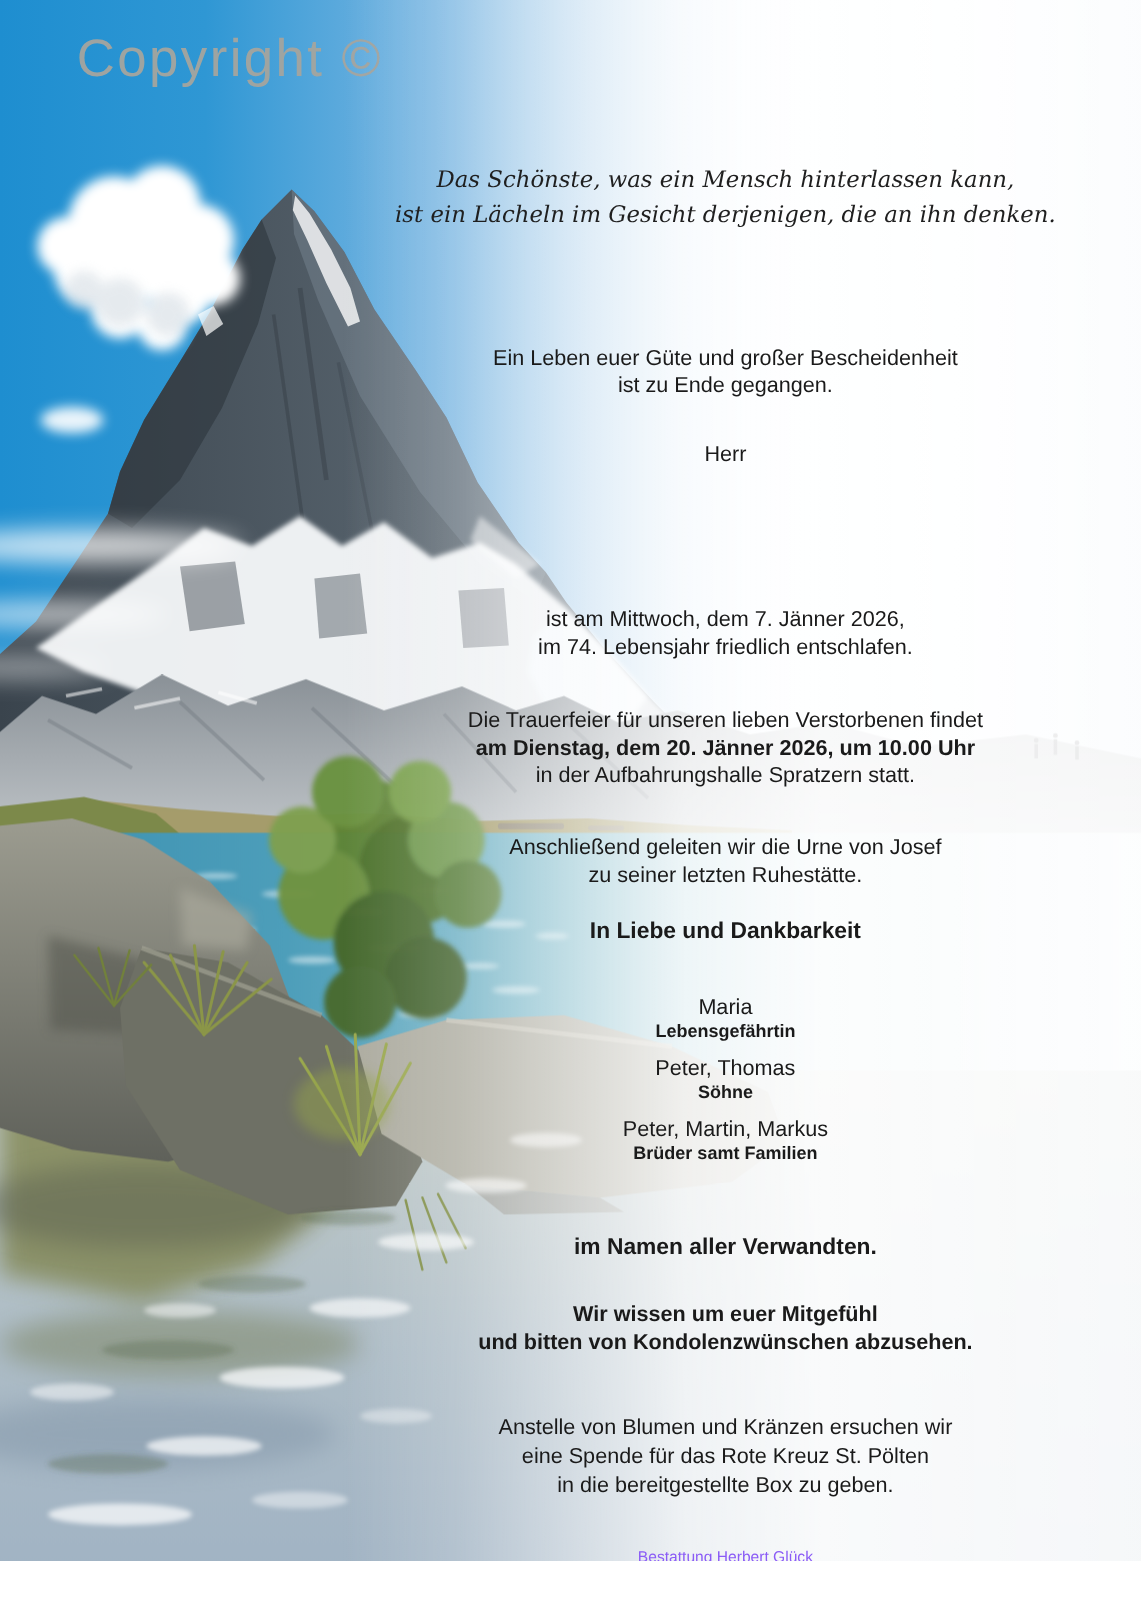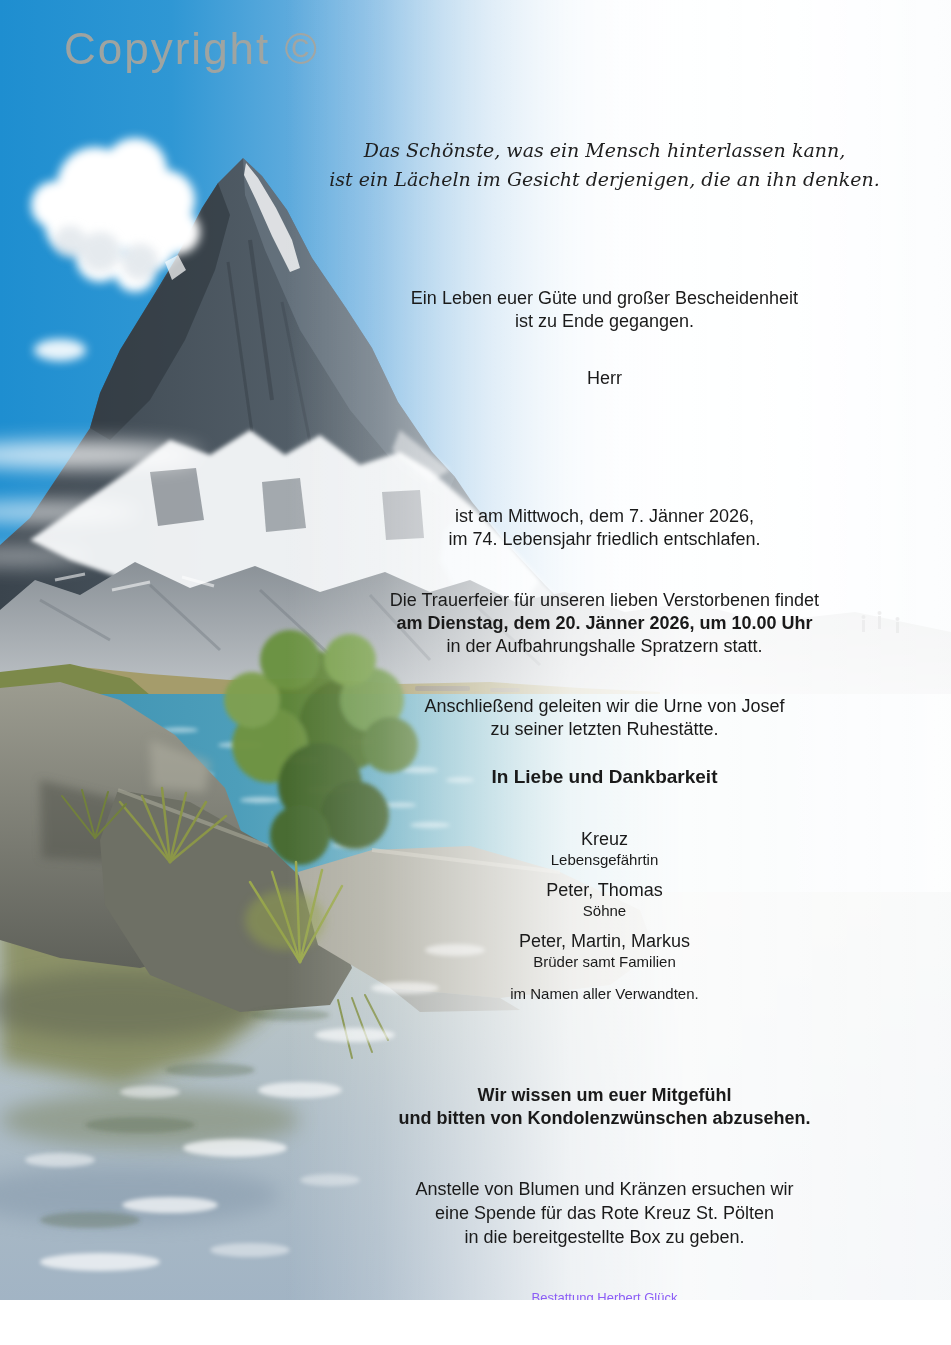--- a/index.html
+++ b/index.html
@@ -16,22 +16,22 @@
   .intro{top:287px;}
   .salutation{top:367px;}
   .name{top:403px;font-family:"Liberation Serif",serif;font-size:43px;
         line-height:50px;letter-spacing:2px;color:#101010;}
   .death{top:505px;}
   .service{top:589px;}
   .urn{top:663px;margin-top:32px;}
   .closing{top:765px;font-weight:700;font-size:19px;}
   .mourners{top:829px;}
   .mourner-names{font-size:18px;line-height:21px;}
-  .mourner-relation{font-size:15px;line-height:19px;font-weight:400;margin-bottom:11px;}
-  .relatives{top:982px;font-weight:400;font-size:15px;}
+  .mourner-relation{font-size:15px;line-height:19px;font-weight:700;margin-bottom:11px;}
+  .relatives{top:1028px;font-weight:700;font-size:19px;}
   .condolence{top:1084px;font-weight:700;}
   .donation{top:1177px;line-height:24px;}
   .footer{top:1290px;font-size:13px;line-height:16px;color:#8b5cf6;}
   .b{font-weight:700;}
 </style>
 </head>
 <body>
 
 <div class="page">
 
@@ -305,21 +305,21 @@
 
     <div class="block urn">
       <div>Anschließend geleiten wir die Urne von Josef</div>
       <div>zu seiner letzten Ruhestätte.</div>
     </div>
 
     <div class="block closing">In Liebe und Dankbarkeit</div>
 
     <div class="block mourners">
       <div>
-        <div class="mourner-names">Kreuz</div>
+        <div class="mourner-names">Maria</div>
         <div class="mourner-relation">Lebensgefährtin</div>
       </div>
       <div>
         <div class="mourner-names">Peter, Thomas</div>
         <div class="mourner-relation">Söhne</div>
       </div>
       <div>
         <div class="mourner-names">Peter, Martin, Markus</div>
         <div class="mourner-relation">Brüder samt Familien</div>
       </div>

